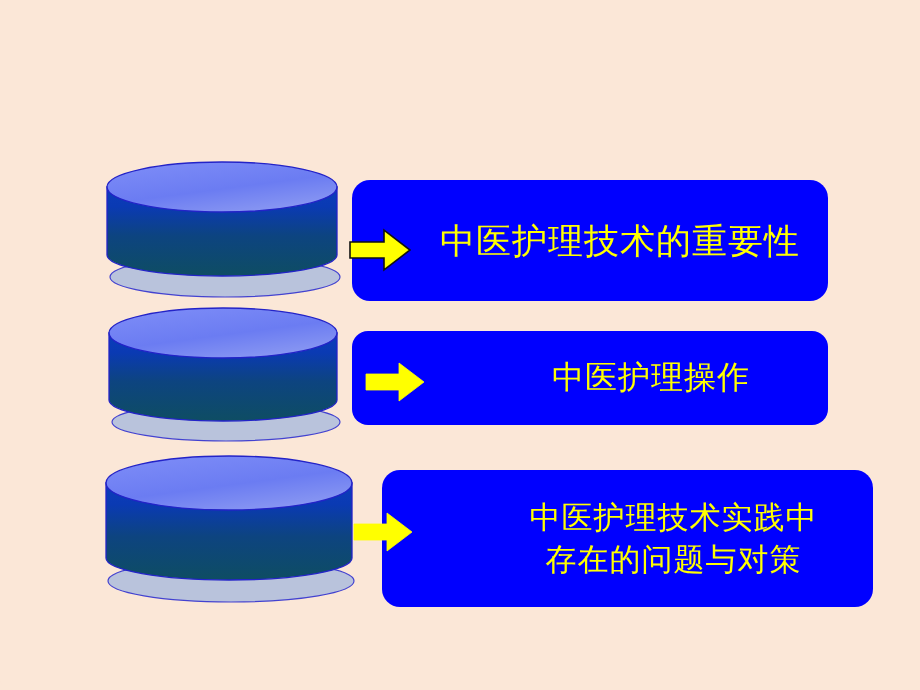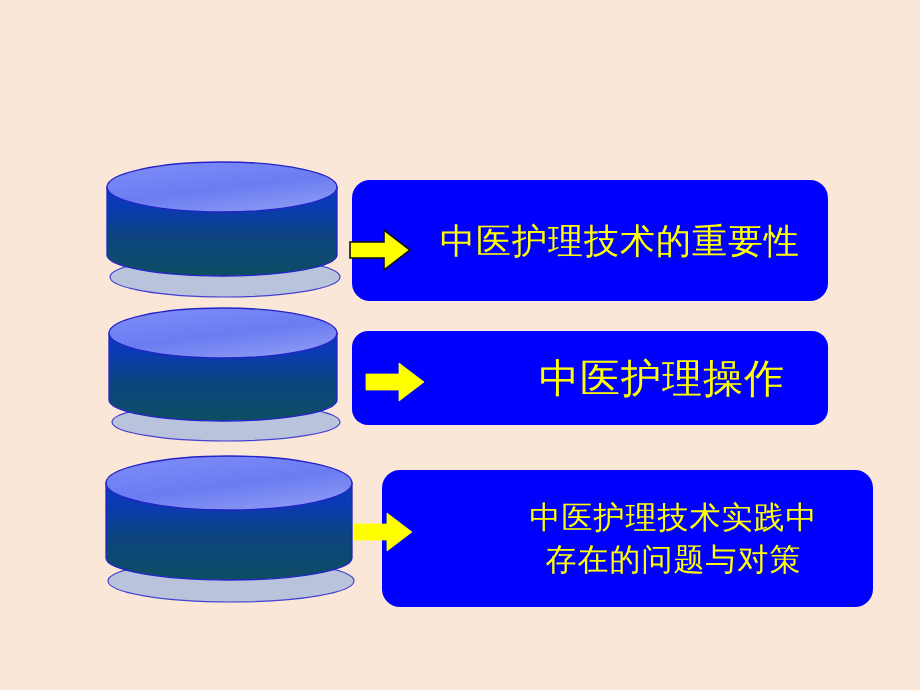--- a/index.html
+++ b/index.html
@@ -78,25 +78,25 @@
   
   #box-2 {
     left: 352px;
     top: 331px;
     width: 476px;
     height: 94px;
     border-radius: 16px;
   }
   #arrow-2 { left: 364px; top: 361px; }
   #text-2 {
-    left: 127px;
+    left: 116px;
     top: 50%;
     transform: translateY(-50%);
     width: 366px;
-    font-size: 40px;
+    font-size: 32px;
     letter-spacing: 1px;
   }
 
   
   #box-3 {
     left: 334px;
     top: 470px;
     width: 491px;
     height: 137px;
     border-radius: 18px;

